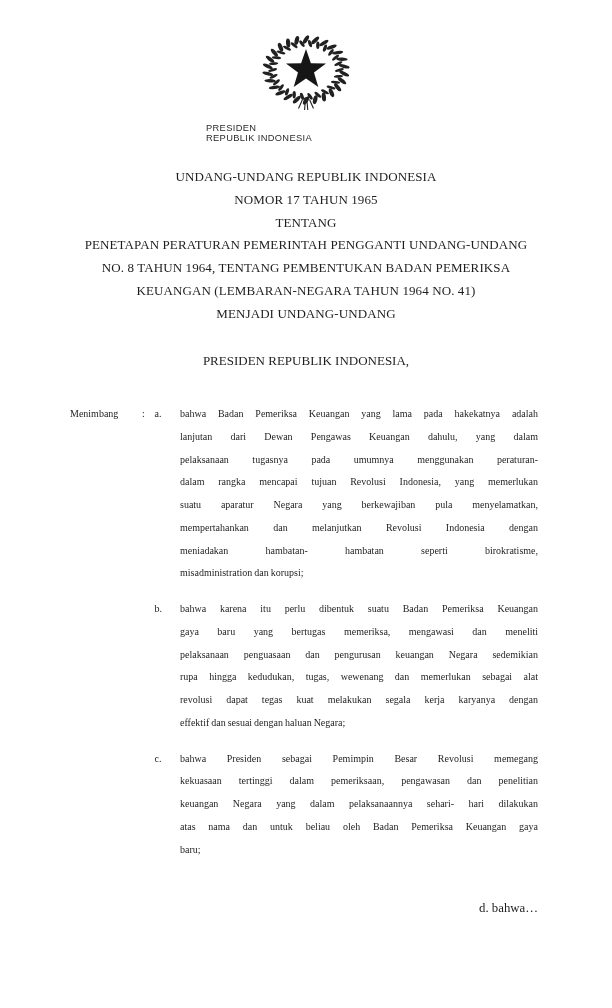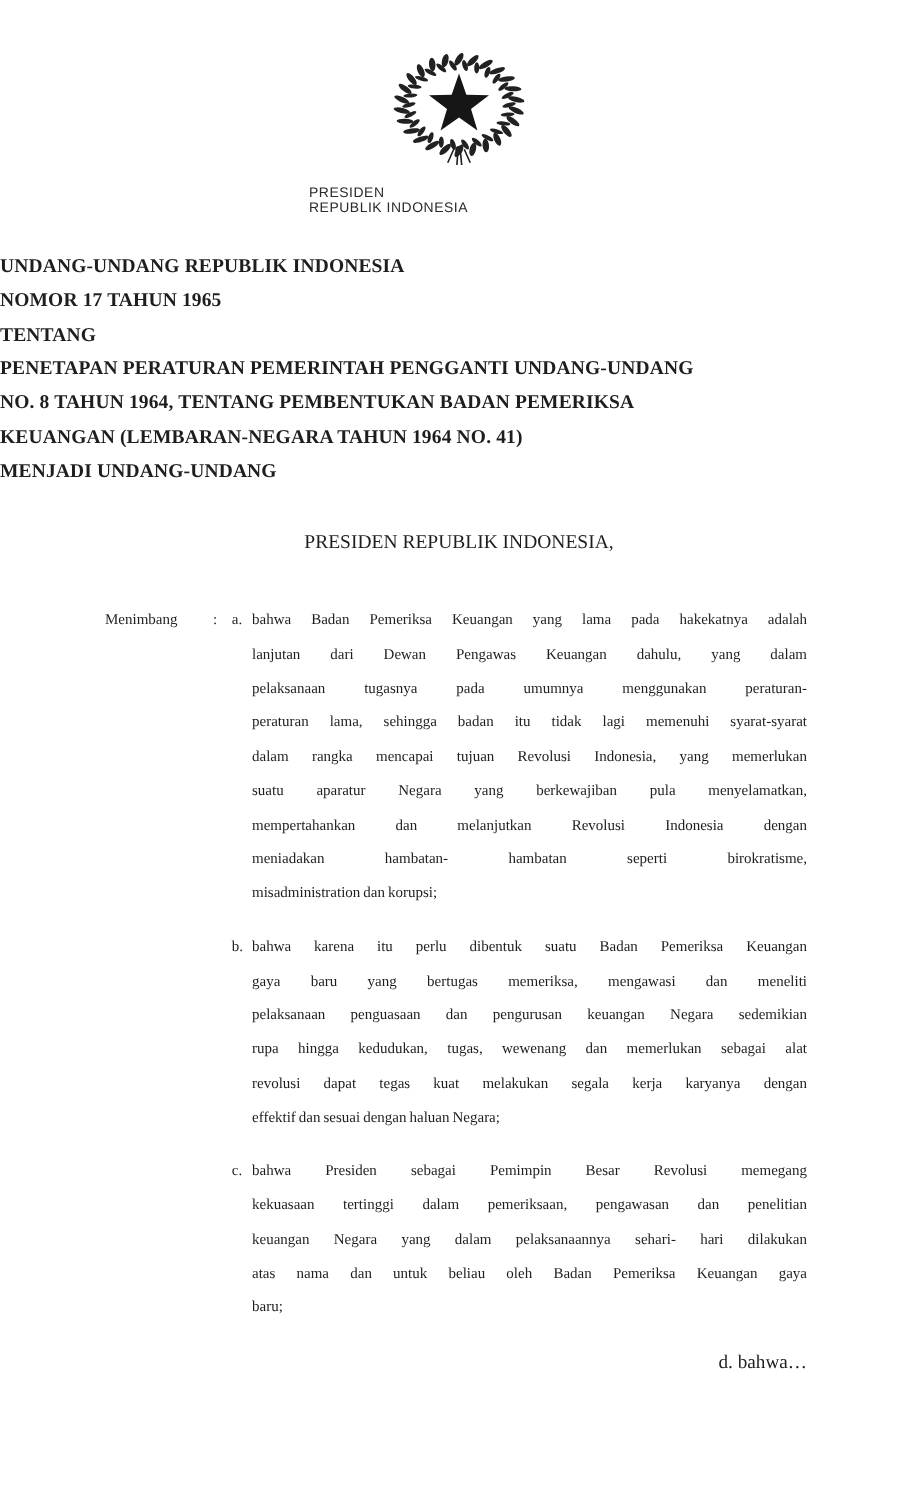--- a/index.html
+++ b/index.html
@@ -31,26 +31,25 @@
     color: #2a2a2a;
     white-space: nowrap;
   }
   .seal-caption.first { margin-top: 10px; }
 
   
   .title-block {
     position: absolute;
     top: 166px;
     left: 0; right: 0;
-    text-align: left;
+    text-align: center;
     font-size: 13px;
     line-height: 22.75px;
     letter-spacing: 0.1px;
     white-space: nowrap;
-    font-weight: bold;
   }
 
   
   .salutation {
     position: absolute;
     top: 350px;
     left: 0; right: 0;
     text-align: center;
     font-size: 13px;
     line-height: 22.75px;
@@ -72,20 +71,21 @@
   .c-colon { width: 12.5px; flex: none; }
   .c-items { flex: 1; min-width: 0; }
   .c-item { display: flex; align-items: flex-start; }
   .c-item + .c-item { margin-top: 13px; }
   .c-marker { width: 13.5px; flex: none; }
   .c-text { flex: 1; min-width: 0; }
   .jl {
     text-align: justify;
     text-align-last: justify;
     word-spacing: -0.5px;
+    margin-left: 12px;
   }
   .jl.end { text-align-last: left; }
 
   
   .catchword {
     position: absolute;
     top: 897px;
     left: 168px;
     width: 370px;
     text-align: right;
@@ -180,21 +180,20 @@
     <div class="c-label">Menimbang</div>
     <div class="c-colon">:</div>
     <div class="c-items">
 
       <div class="c-item">
         <div class="c-marker">a.</div>
         <div class="c-text">
           <div class="jl">bahwa Badan Pemeriksa Keuangan yang lama pada hakekatnya adalah</div>
           <div class="jl">lanjutan dari Dewan Pengawas Keuangan dahulu, yang dalam</div>
           <div class="jl">pelaksanaan tugasnya pada umumnya menggunakan peraturan-</div>
-          <div class="jl">peraturan lama, sehingga badan itu tidak lagi memenuhi syarat-syarat</div>
           <div class="jl">dalam rangka mencapai tujuan Revolusi Indonesia, yang memerlukan</div>
           <div class="jl">suatu aparatur Negara yang berkewajiban pula menyelamatkan,</div>
           <div class="jl">mempertahankan dan melanjutkan Revolusi Indonesia dengan</div>
           <div class="jl">meniadakan hambatan- hambatan seperti birokratisme,</div>
           <div class="jl end">misadministration dan korupsi;</div>
         </div>
       </div>
 
       <div class="c-item">
         <div class="c-marker">b.</div>

